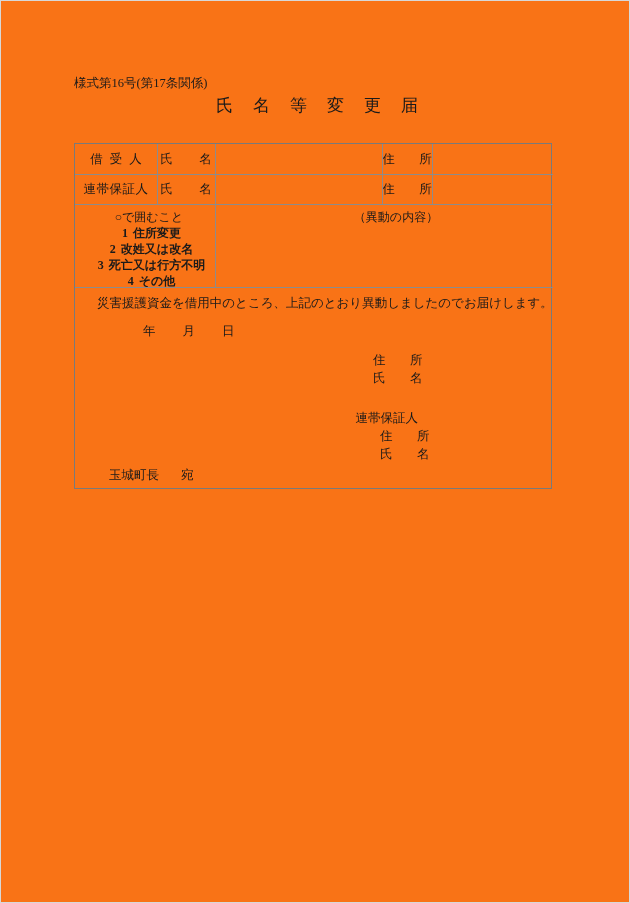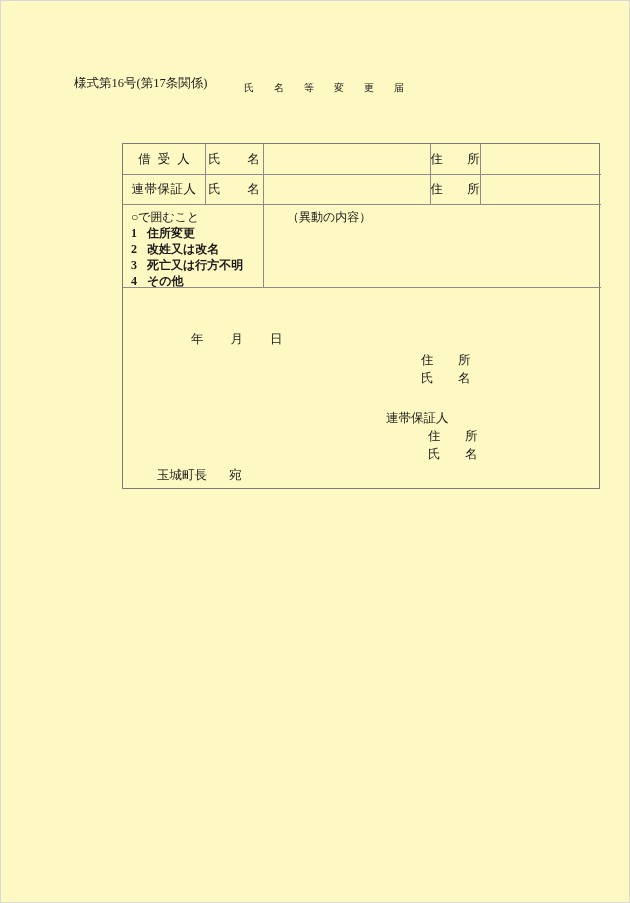--- a/index.html
+++ b/index.html
@@ -15,42 +15,42 @@
     position: relative;
     overflow: hidden;
   }
   .page {
     position: absolute;
     left: 0; top: 0;
     width: 630px;
     height: 903px;
     box-sizing: border-box;
     border: 1px solid #d8d8d8;
-    background: #fef9c3;
+    background: #f97316;
+    text-align: center;
   }
 
   
   .form-id {
     position: absolute;
     left: 73px;
     top: 74px;
     font-size: 12.5px;
     letter-spacing: 0px;
     white-space: nowrap;
   }
 
   
   .doc-title {
     position: absolute;
     left: 215px;
-    top: 80px;
-    font-size: 10px;
+    top: 93px;
+    font-size: 17px;
     letter-spacing: 20px;
     white-space: nowrap;
-    margin-left: 28px;
   }
 
   
   .loan-box {
     position: absolute;
     left: 73px;
     top: 113px;
     width: 164px;
     height: 29px;
     box-sizing: border-box;
@@ -67,21 +67,20 @@
 
   
   .frame {
     position: absolute;
     left: 73px;
     top: 142px;
     width: 478px;
     height: 346px;
     box-sizing: border-box;
     border: 1px solid #7a7a7a;
-    margin-left: 48px;
   }
 
   .hline {
     position: absolute;
     left: 0;
     width: 478px;
     height: 0;
     border-top: 1px solid #8c8c8c;
   }
   .vline {
@@ -156,21 +155,21 @@
   }
   .checklist li {
     font-size: 12px;
     line-height: 16px;
     white-space: nowrap;
   }
   .checklist li .num { display: inline-block; width: 16px; }
 
   .change-content {
     position: absolute;
-    left: 156px;
+    left: 148px;
     top: 60px;
     width: 338px;
     height: 83px;
     padding: 5px 0 0 8px;
     box-sizing: border-box;
     font-size: 12px;
     white-space: nowrap;
   }
 
   
@@ -184,21 +183,21 @@
   .stmt-text {
     position: absolute;
     left: 22px;
     top: 8px;
     font-size: 12.5px;
     white-space: nowrap;
   }
   .date-line {
     position: absolute;
     left: 68px;
-    top: 44px;
+    top: 36px;
     font-size: 12.5px;
     letter-spacing: 1px;
     white-space: nowrap;
   }
   .date-line span { display: inline-block; }
   .date-line .gap { width: 26px; }
 
   .sig-block {
     position: absolute;
     font-size: 12.5px;
@@ -272,20 +271,21 @@
       </ol>
     </div>
 
     <div class="change-content">
       <span>（異動の内容）</span>
     </div>
 
     <div class="hline" style="top:143px;"></div>
 
     <div class="statement">
+      <div class="stmt-text">災害援護資金を借用中のところ、上記のとおり異動しましたのでお届けします。</div>
 
       <div class="date-line">
         <span>年</span><span class="gap"></span><span>月</span><span class="gap"></span><span>日</span>
       </div>
 
       <div class="sig-block sig-borrower">
         <span class="sig-line">住　所</span>
         <span class="sig-line">氏　名</span>
       </div>
 

